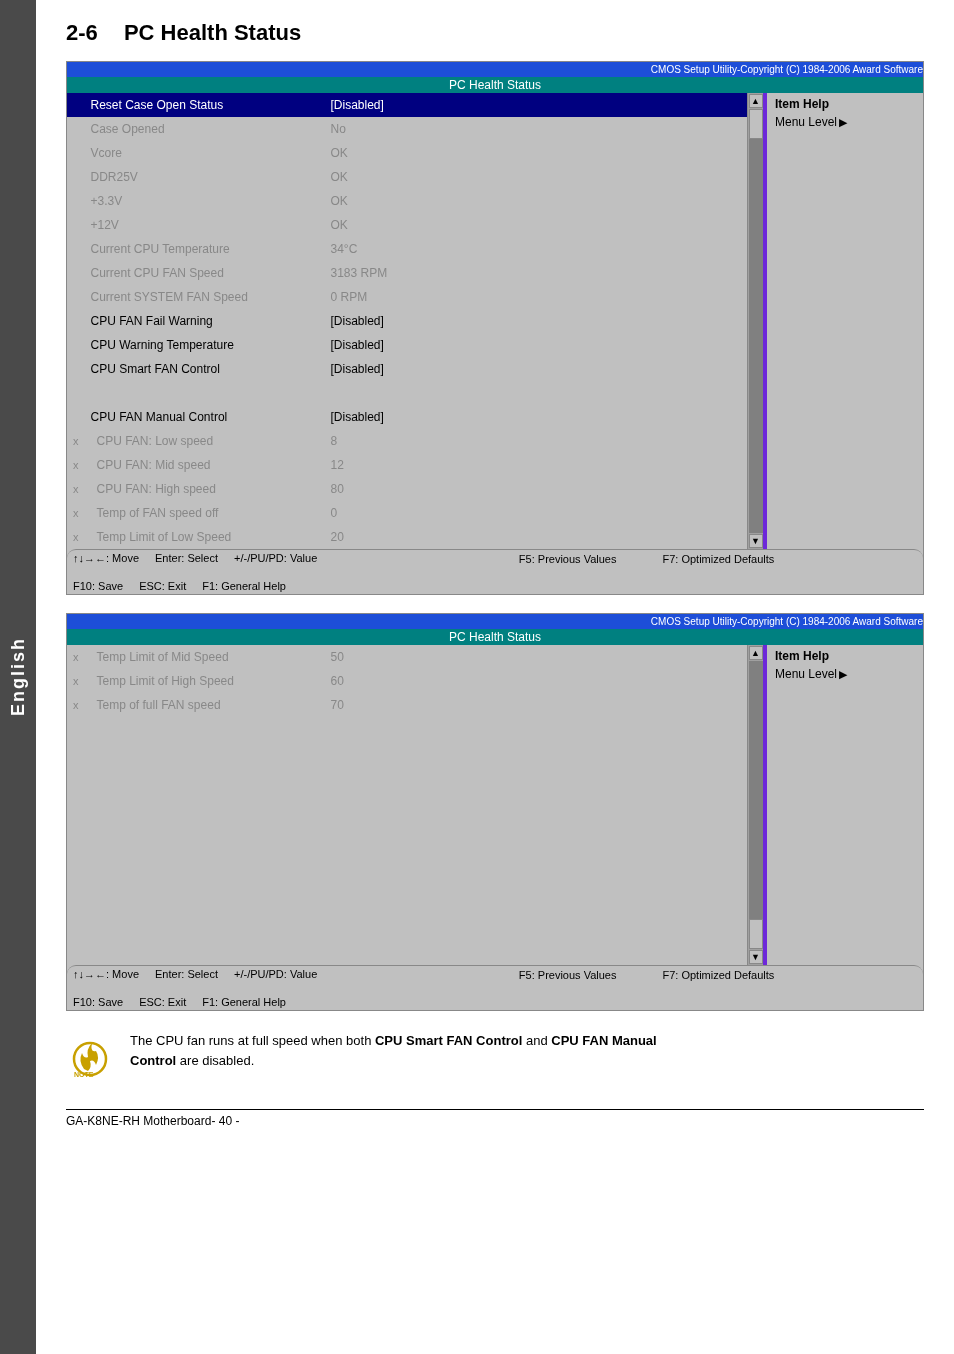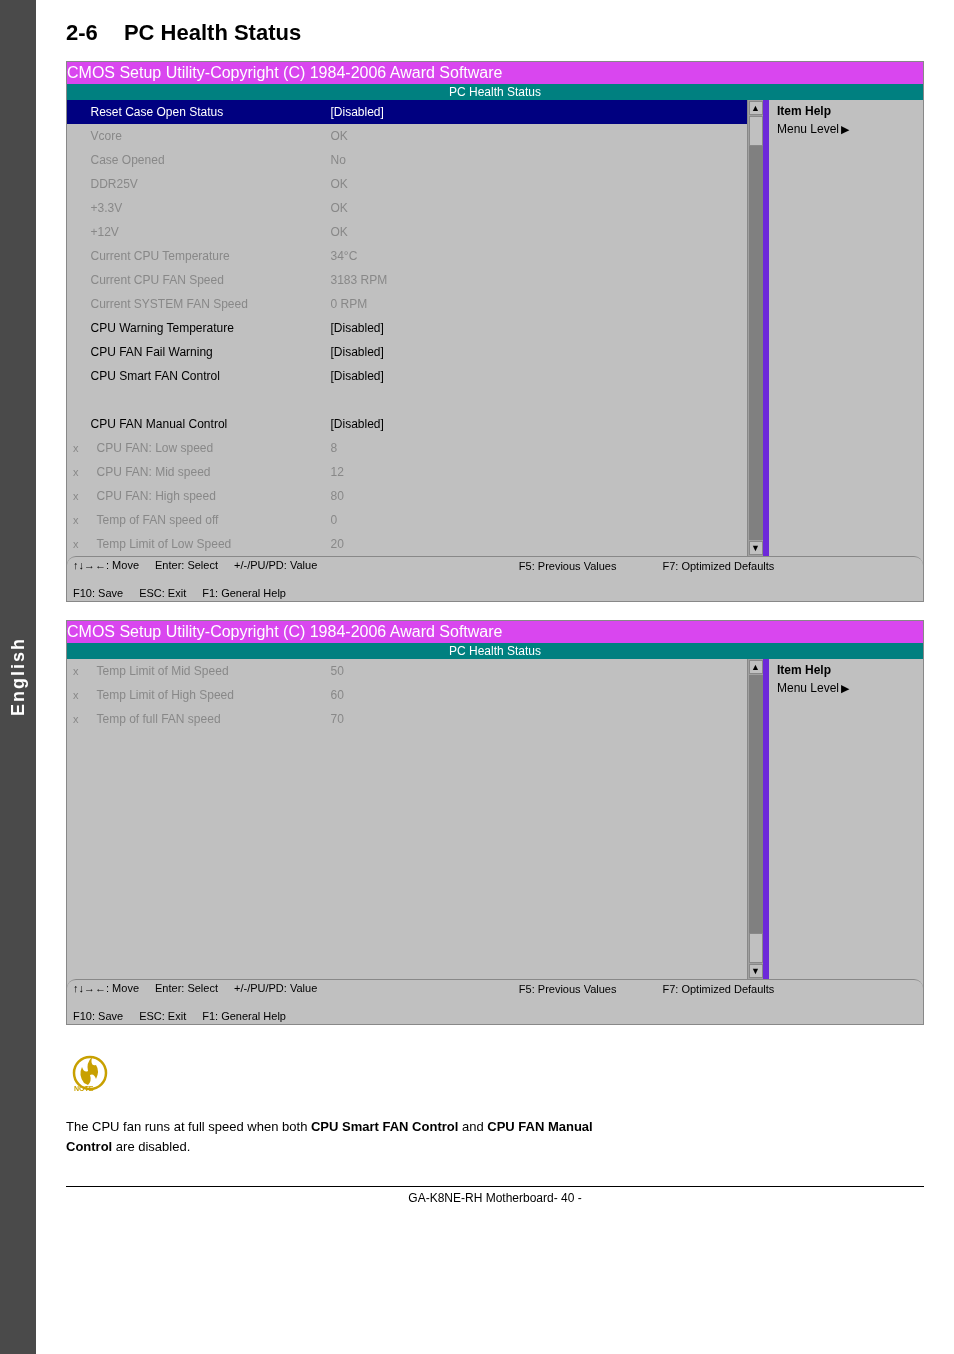--- a/index.html
+++ b/index.html
@@ -51,44 +51,44 @@
       margin-right: 20px;
     }
 
     
     .bios-panel {
       border: 1px solid #888;
       margin-bottom: 18px;
       background: #c0c0c0;
     }
     .bios-header {
-      background: #d946ef;
+      background: #1d4ed8;
       color: #fff;
-      text-align: left;
+      text-align: right;
       padding: 2px 0;
-      font-size: 16px;
+      font-size: 10px;
     }
     .bios-title {
       background: #008080;
       color: #fff;
       text-align: center;
       padding: 1px 0;
       font-size: 12px;
     }
     .bios-body {
       display: flex;
       background: #c0c0c0;
     }
     .bios-main {
       flex: 1;
       padding: 0;
     }
     .bios-help {
       width: 160px;
-      border-left: 6px solid #6d28d9;
+      border-left: 4px solid #6d28d9;
       background: #c0c0c0;
       padding: 4px 8px;
       font-size: 12px;
     }
     .help-title {
       font-weight: bold;
       margin-bottom: 4px;
     }
     .help-menu {
       display: flex;
@@ -138,42 +138,41 @@
       display: flex;
       gap: 16px;
       flex-wrap: wrap;
     }
 
     
     .note-section {
       display: flex;
       align-items: flex-start;
       margin-top: 20px;
-      gap: 24px;
-      flex-direction: column;
+      gap: 16px;
     }
     .note-icon {
       width: 48px;
       height: 48px;
       flex-shrink: 0;
     }
     .note-text {
       font-size: 13px;
       line-height: 1.5;
     }
     .note-text strong {
       font-weight: bold;
     }
 
     
     .bottom-bar {
       border-top: 1px solid #000;
       margin-top: 30px;
       display: flex;
-      justify-content: center;
+      justify-content: flex-start;
       padding-top: 4px;
       font-size: 12px;
     }
 
     
     .panel-scroll {
       width: 16px;
       background: #a0a0a0;
       border-left: 1px solid #888;
       display: flex;
@@ -229,30 +228,30 @@
       <div class="bios-main">
         <table class="bios-table">
           <tbody id="panel1-tbody">
               <tr class="selected">
                 <td style="width: 16px; font-size: 11px;"></td>
                 <td style="width: 240px;">Reset Case Open Status</td>
                 <td>[Disabled]</td>
               </tr>
               <tr class="grayed">
                 <td style="width: 16px; font-size: 11px;"></td>
+                <td style="width: 240px;">Case Opened</td>
+                <td>No</td>
+              </tr>
+              <tr class="grayed">
+                <td style="width: 16px; font-size: 11px;"></td>
                 <td style="width: 240px;">Vcore</td>
                 <td>OK</td>
               </tr>
               <tr class="grayed">
                 <td style="width: 16px; font-size: 11px;"></td>
-                <td style="width: 240px;">Case Opened</td>
-                <td>No</td>
-              </tr>
-              <tr class="grayed">
-                <td style="width: 16px; font-size: 11px;"></td>
                 <td style="width: 240px;">DDR25V</td>
                 <td>OK</td>
               </tr>
               <tr class="grayed">
                 <td style="width: 16px; font-size: 11px;"></td>
                 <td style="width: 240px;">+3.3V</td>
                 <td>OK</td>
               </tr>
               <tr class="grayed">
                 <td style="width: 16px; font-size: 11px;"></td>
@@ -269,26 +268,26 @@
                 <td style="width: 240px;">Current CPU FAN Speed</td>
                 <td>3183 RPM</td>
               </tr>
               <tr class="grayed">
                 <td style="width: 16px; font-size: 11px;"></td>
                 <td style="width: 240px;">Current SYSTEM FAN Speed</td>
                 <td>0    RPM</td>
               </tr>
               <tr>
                 <td style="width: 16px; font-size: 11px;"></td>
+                <td style="width: 240px;">CPU FAN Fail Warning</td>
+                <td>[Disabled]</td>
+              </tr>
+              <tr>
+                <td style="width: 16px; font-size: 11px;"></td>
                 <td style="width: 240px;">CPU Warning Temperature</td>
-                <td>[Disabled]</td>
-              </tr>
-              <tr>
-                <td style="width: 16px; font-size: 11px;"></td>
-                <td style="width: 240px;">CPU FAN Fail Warning</td>
                 <td>[Disabled]</td>
               </tr>
               <tr>
                 <td style="width: 16px; font-size: 11px;"></td>
                 <td style="width: 240px;">CPU Smart FAN Control</td>
                 <td>[Disabled]</td>
               </tr>
               <tr>
                 <td style="width: 16px; font-size: 11px;"></td>
                 <td style="width: 240px;"></td>

